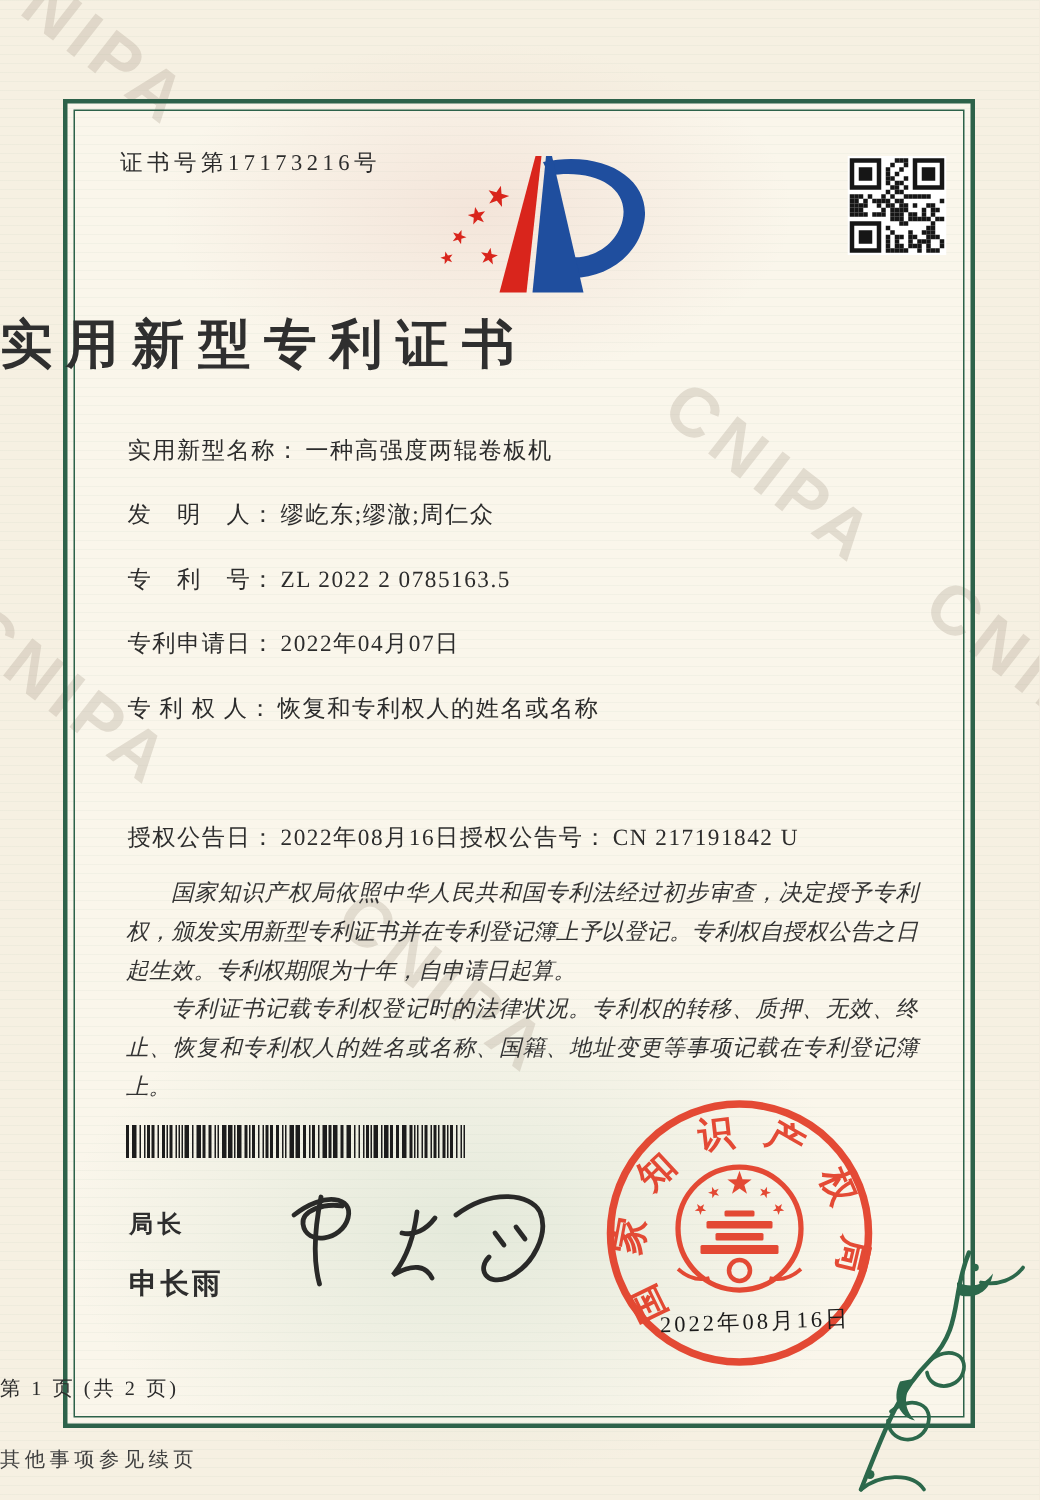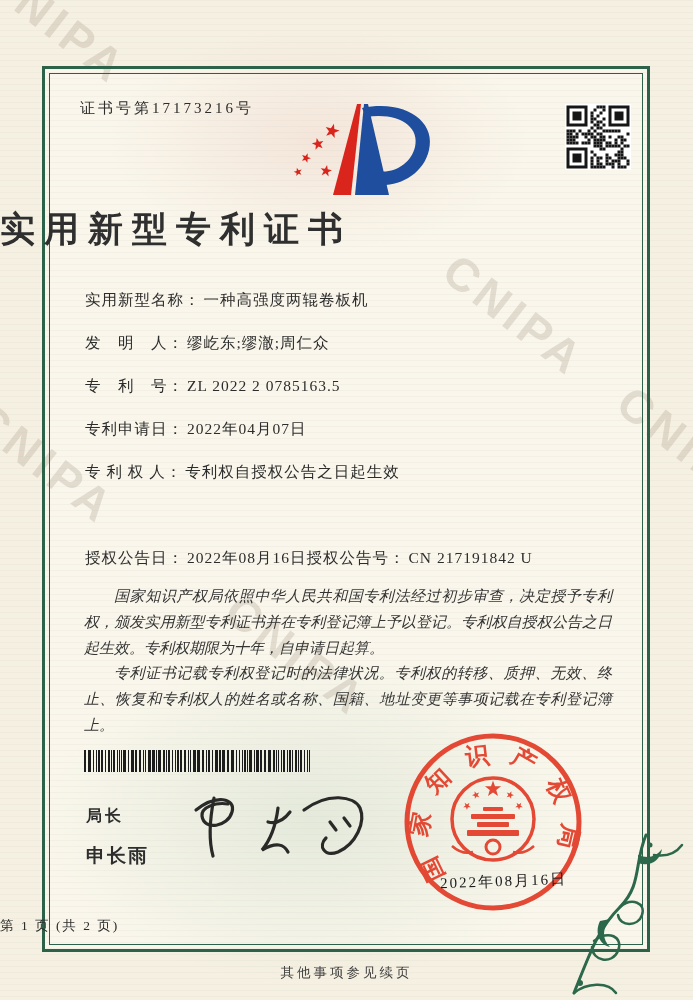--- a/index.html
+++ b/index.html
@@ -34,21 +34,21 @@
   .barcode{position:absolute;left:82px;top:750px}
   .director-label{position:absolute;left:86px;top:806px;font-family:"Liberation Sans","DejaVu Sans",sans-serif;
         font-size:16px;font-weight:600;letter-spacing:3px;color:#2e2e2e}
   .director-name{position:absolute;left:86px;top:843px;font-family:"Liberation Sans","DejaVu Sans",sans-serif;
         font-size:19px;font-weight:600;letter-spacing:2px;color:#2e2e2e}
   .signature{position:absolute;left:172px;top:782px}
   .seal{position:absolute;left:398px;top:727px}
   .seal-date{position:absolute;left:440px;top:872px;font-size:15px;letter-spacing:2px;color:#1b1b1b;
         transform:rotate(-2deg);z-index:5}
   .page-info{position:absolute;left:0;top:917px;width:100%;text-align:left;font-size:13.5px;letter-spacing:2px}
-  .footer-note{position:absolute;left:0;top:964px;width:100%;text-align:center;font-size:13.5px;
+  .footer-note{position:absolute;left:0;top:964px;width:100%;font-size:13.5px;
         letter-spacing:3px;color:#3f3f3f}
   .flourish{position:absolute;left:550px;top:833px}
 </style>
 </head>
 <body>
 
 <div class="page">
 
   <div class="cert-bg"></div>
   <div class="texture"></div>
@@ -235,21 +235,21 @@
   <div class="field-row f2">
     <span class="flabel">发　明　人：</span><span class="fvalue">缪屹东;缪澈;周仁众</span>
   </div>
   <div class="field-row f3">
     <span class="flabel">专　利　号：</span><span class="fvalue">ZL 2022 2 0785163.5</span>
   </div>
   <div class="field-row f4">
     <span class="flabel">专利申请日：</span><span class="fvalue">2022年04月07日</span>
   </div>
   <div class="field-row f5">
-    <span class="flabel">专 利 权 人：</span><span class="fvalue">专利权自授权公告之日起生效</span>
+    <span class="flabel">专 利 权 人：</span><span class="fvalue">恢复和专利权人的姓名或名称</span>
   </div>
   <div class="field-row f7">
     <span class="flabel">授权公告日：</span><span class="fvalue">2022年08月16日</span><span class="flabel fpair2">授权公告号：</span><span class="fvalue">CN 217191842 U</span>
   </div>
 
   <div class="paras">
     <p>国家知识产权局依照中华人民共和国专利法经过初步审查，决定授予专利权，颁发实用新型专利证书并在专利登记簿上予以登记。专利权自授权公告之日起生效。专利权期限为十年，自申请日起算。</p>
     <p>专利证书记载专利权登记时的法律状况。专利权的转移、质押、无效、终止、恢复和专利权人的姓名或名称、国籍、地址变更等事项记载在专利登记簿上。</p>
   </div>
 

